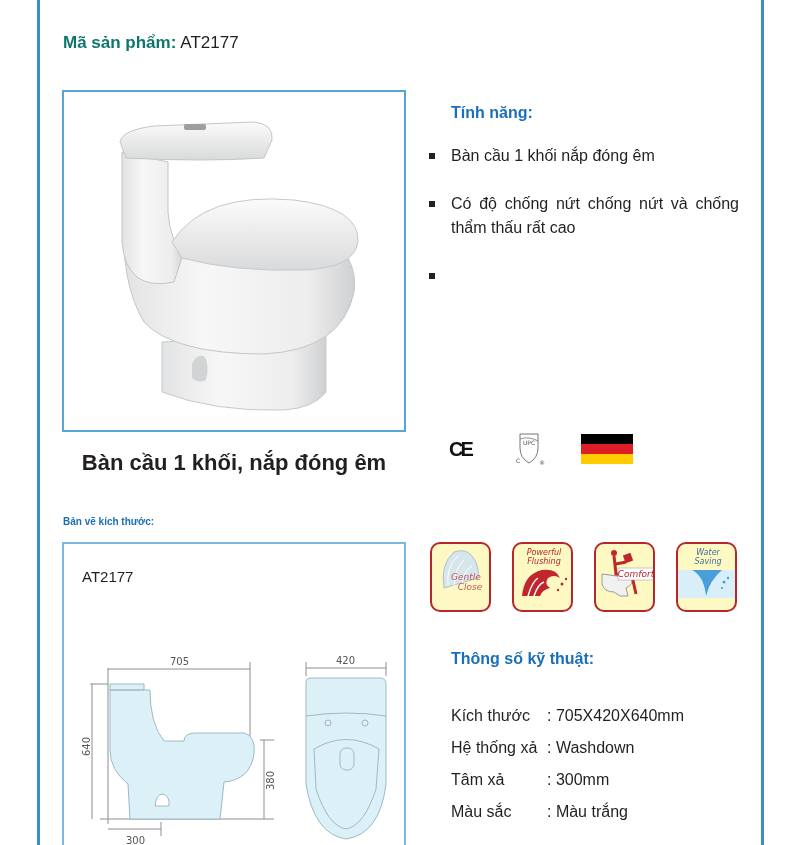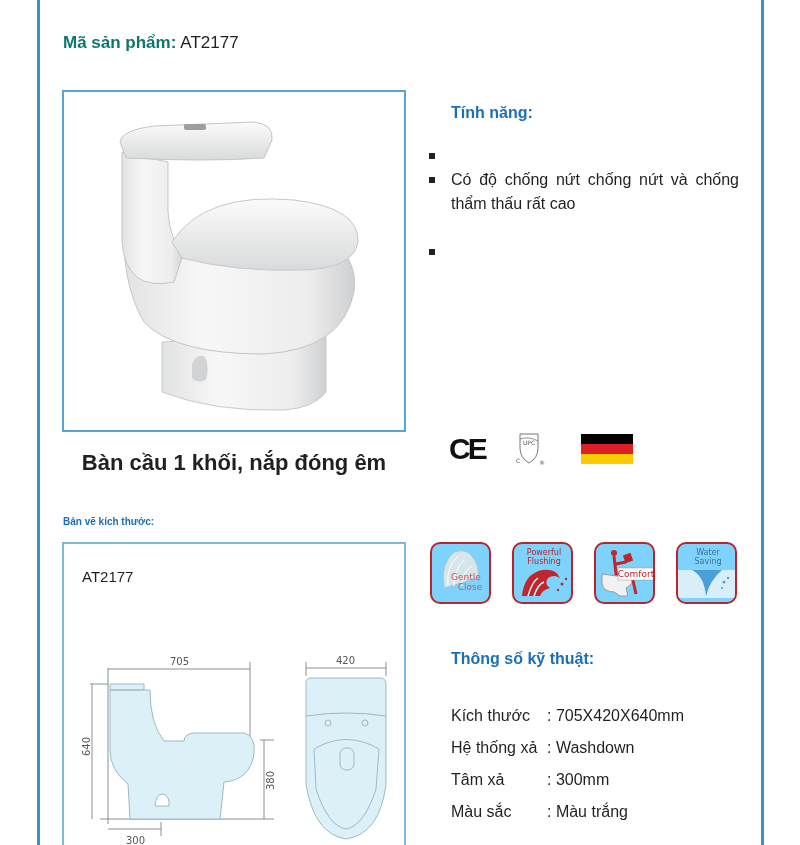--- a/index.html
+++ b/index.html
@@ -18,32 +18,32 @@
     .photo-box { position: absolute; left: 62px; top: 90px; width: 344px; height: 342px; border: 2px solid #5aa4d4; background: #fff; overflow: hidden; }
     .photo-caption { position: absolute; left: 62px; top: 450px; width: 344px; text-align: center; font-weight: bold; font-size: 22px; color: #231f20; }
 
     .features-title { position: absolute; left: 451px; top: 104px; font-size: 16px; }
     .features-list { position: absolute; left: 427px; top: 144px; width: 312px; list-style: none; }
     .features-list li { position: relative; padding-left: 24px; font-size: 16px; line-height: 24px; margin-bottom: 24px; text-align: justify; color: #231f20; }
     .features-list li .bullet { position: absolute; left: 2px; top: 9px; width: 6px; height: 6px; background: #231f20; }
     .features-list li:nth-child(3) { margin-bottom: 8px; font-weight: bold; }
 
     .certs { position: absolute; left: 449px; top: 432px; display: flex; align-items: center; }
-    .cert-ce { font-size: 30px; font-weight: bold; letter-spacing: -3px; color: #111; width: 40px; }
+    .cert-ce { font-size: 20px; font-weight: bold; letter-spacing: -3px; color: #111; width: 40px; }
     .cert-upc { margin-left: 24px; width: 32px; height: 34px; }
     .cert-flag { margin-left: 36px; width: 52px; height: 30px; display: flex; flex-direction: column; }
     .cert-flag div { flex: 1; }
 
     .drawing-title { position: absolute; left: 63px; top: 516px; font-size: 10px; }
     .drawing-box { position: absolute; left: 62px; top: 542px; width: 344px; height: 320px; border: 2px solid #7cb7de; background: #fff; overflow: hidden; }
     .drawing-model { position: absolute; left: 18px; top: 24px; font-size: 15px; color: #231f20; }
     .drawing-svg { position: absolute; left: 0; top: 0; }
 
     .feature-icons { position: absolute; left: 430px; top: 542px; display: flex; gap: 21px; }
-    .fi { width: 61px; height: 62px; border: 2px solid #b5272d; border-radius: 10px; background: #7dd3fc; position: relative; overflow: hidden; }
+    .fi { width: 61px; height: 70px; border: 2px solid #b5272d; border-radius: 10px; background: #fef9c3; position: relative; overflow: hidden; font-style: italic; }
     .fi svg { position: absolute; left: 0; top: 0; }
 
     .specs-title { position: absolute; left: 451px; top: 650px; font-size: 16px; }
     .specs { position: absolute; left: 451px; top: 700px; font-size: 16px; color: #231f20; }
     .spec-row { display: flex; height: 32px; align-items: center; }
     .spec-label { width: 96px; }
     .spec-value { }
   </style>
 </head>
 <body>
@@ -79,21 +79,21 @@
     <path d="M56 50 Q58 38 90 34 L190 30 Q210 32 208 48 L200 66 Q140 70 62 66 Z" fill="url(#porc2)" stroke="#c4c5c6" stroke-width="1"></path>
     <rect x="120" y="32" width="22" height="6" rx="2" fill="#9d9ea0"></rect>
 
     <path d="M108 150 Q140 100 230 108 Q296 116 294 150 Q290 176 240 178 Q170 180 118 166 Z" fill="url(#porc2)" stroke="#c7c8c9" stroke-width="1"></path>
   </svg>
 </div>
 <div class="photo-caption">Bàn cầu 1 khối, nắp đóng êm</div>
 
 <div class="features-title blue-heading">Tính năng:</div>
 <ul class="features-list">
-  <li><span class="bullet"></span></li>
+  <li><span class="bullet"></span><span>Bàn cầu 1 khối nắp đóng êm</span></li>
   <li><span class="bullet"></span><span>Có độ chống nứt chống nứt và chống thẩm thấu rất cao</span></li>
   <li><span class="bullet"></span></li>
 </ul>
 
 <div class="certs">
   <div class="cert-ce">CE</div>
   <svg class="cert-upc" viewBox="0 0 32 34">
     <path d="M7 2 L25 2 L25 16 Q25 26 16 31 Q7 26 7 16 Z" fill="#fff" stroke="#777" stroke-width="1"></path>
     <path d="M7 7 Q16 4 25 9" fill="none" stroke="#777" stroke-width="0.8"></path>
     <text x="16" y="13" font-size="6" text-anchor="middle" fill="#555" font-family="DejaVu Sans, sans-serif">UPC</text>

